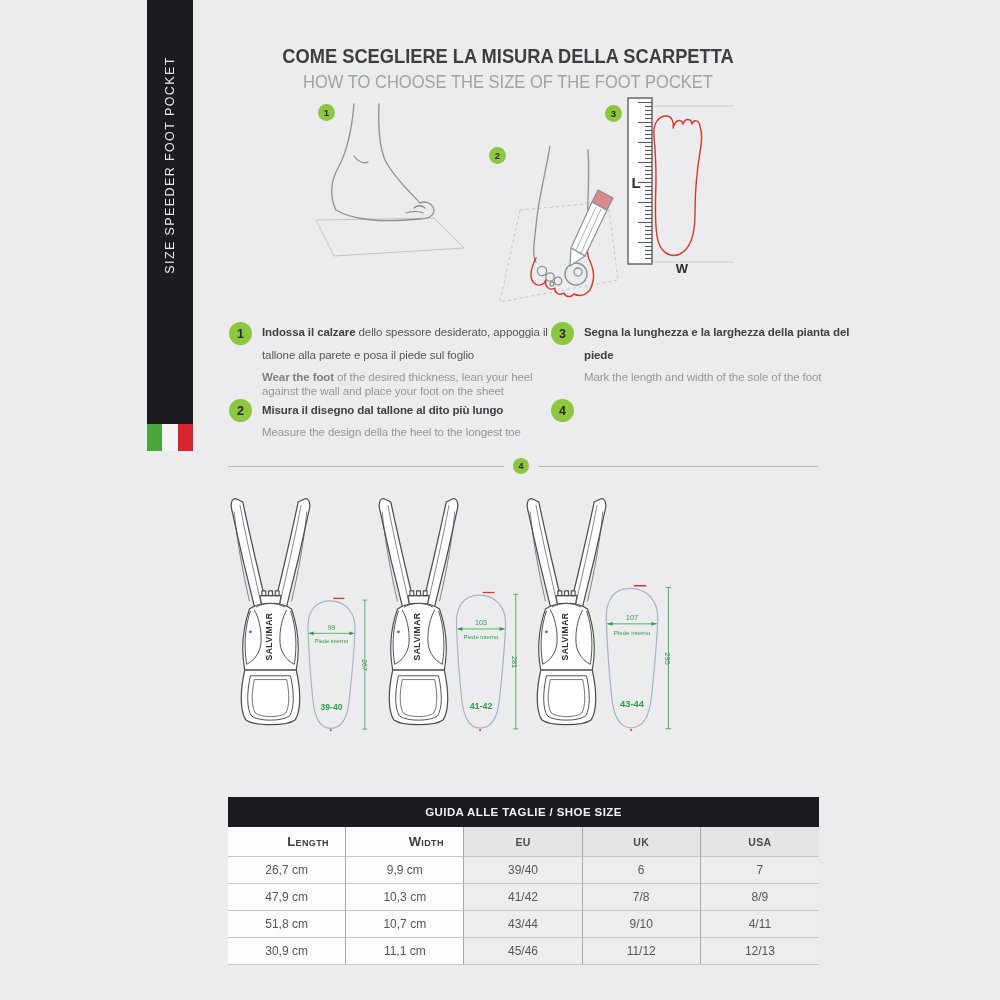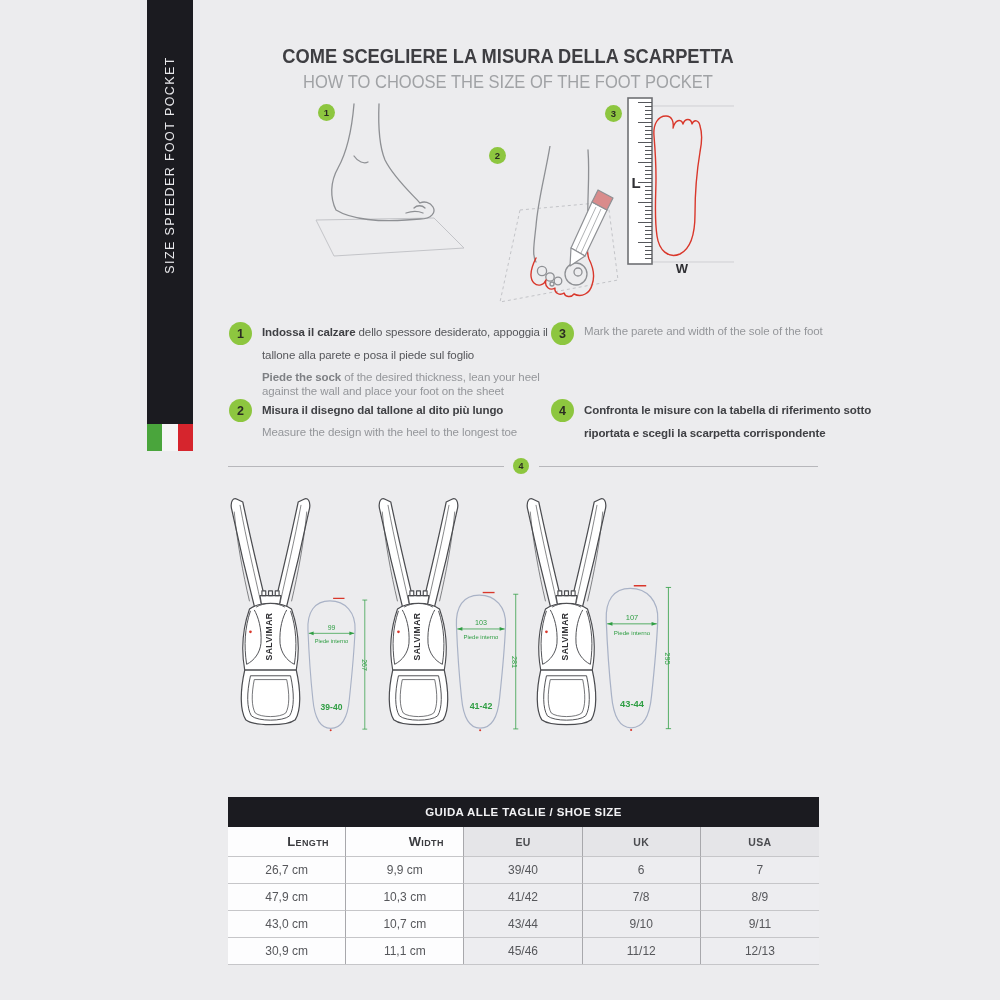--- a/index.html
+++ b/index.html
@@ -167,37 +167,37 @@
     <line x1="26.5" y1="12" x2="26.5" y2="172" stroke="#55565a" stroke-width="7" stroke-dasharray="1 3"></line>
     <line x1="23" y1="12" x2="23" y2="172" stroke="#55565a" stroke-width="14" stroke-dasharray="1 19"></line>
     <text x="14" y="98" text-anchor="middle" font-size="15" font-weight="700" fill="#2f2f33" font-family="Liberation Sans, sans-serif">L</text>
     <path class="redline" stroke-width="1.5" d="M32 46 C31 34 36 26 44 26 C50 26 52 32 51 38 C53 30 59 28 61 34 C63 28 69 28 70 34 C72 29 77 30 78 36 C80 42 80 52 78 62 C75 80 73 104 73 124 C73 142 70 158 58 164 C46 169 37 160 35 146 C32 126 34 106 34 88 C34 72 33 58 32 46 Z"></path>
     <text x="60" y="183" text-anchor="middle" font-size="13" font-weight="700" fill="#2f2f33" font-family="Liberation Sans, sans-serif">W</text>
   </svg>
 
   <div class="badge step" style="left:229px;top:322px;position:absolute">1</div>
   <div class="step-text" style="left:262px;top:321px">
     <div class="step-it"><b>Indossa il calzare</b><span> dello spessore desiderato, appoggia il tallone alla parete e posa il piede sul foglio</span></div>
-    <div class="step-en"><b>Piede the sock</b><span> of the desired thickness, lean your heel against the wall and place your foot on the sheet</span></div>
+    <div class="step-en"><b>Wear the foot</b><span> of the desired thickness, lean your heel against the wall and place your foot on the sheet</span></div>
   </div>
 
   <div class="badge step" style="left:229px;top:399px;position:absolute">2</div>
   <div class="step-text" style="left:262px;top:399px">
     <div class="step-it"><b>Misura il disegno dal tallone al dito più lungo</b><span></span></div>
-    <div class="step-en"><b></b><span>Measure the design with the heel to the longest toe</span></div>
+    <div class="step-en"><b></b><span>Measure the design della the heel to the longest toe</span></div>
   </div>
 
   <div class="badge step" style="left:551px;top:322px;position:absolute">3</div>
   <div class="step-text" style="left:584px;top:321px;width:278px">
-    <div class="step-en"><b></b><span>Mark the parete and width of the sole of the foot</span></div>
+    <div class="step-it"><b>Segna la lunghezza e la larghezza della pianta del piede</b><span></span></div>
+    <div class="step-en"><b></b><span>Mark the length and width of the sole of the foot</span></div>
   </div>
 
   <div class="badge step" style="left:551px;top:399px;position:absolute">4</div>
   <div class="step-text" style="left:584px;top:399px;width:290px">
-    <div class="step-it"><b>Confronta le misure con la tabella di riferimento sotto riportata e scegli la scarpetta corrispondente</b><span></span></div>
   </div>
 
   <div class="div-line" style="left:228px;width:276px"></div>
   <div class="div-line" style="left:539px;width:279px"></div>
   <div class="badge tiny" style="left:513px;top:458px;position:absolute">4</div>
 
   <div class="fin-unit" style="left:218px">
     <svg class="fin-svg" width="105" height="252" viewBox="0 0 110 250">
         <use href="#fin-sym"></use>
       </svg>
@@ -252,25 +252,25 @@
       <div class="cell data col-gray">39/40</div>
       <div class="cell data col-gray">6</div>
       <div class="cell data col-gray last">7</div>
 
       <div class="cell data col-white row-alt">47,9 cm</div>
       <div class="cell data col-white row-alt">10,3 cm</div>
       <div class="cell data col-gray row-alt">41/42</div>
       <div class="cell data col-gray row-alt">7/8</div>
       <div class="cell data col-gray row-alt last">8/9</div>
 
-      <div class="cell data col-white">43,0 cm</div>
+      <div class="cell data col-white">51,8 cm</div>
       <div class="cell data col-white">10,7 cm</div>
       <div class="cell data col-gray">43/44</div>
       <div class="cell data col-gray">9/10</div>
-      <div class="cell data col-gray last">9/11</div>
+      <div class="cell data col-gray last">4/11</div>
 
       <div class="cell data col-white row-alt">30,9 cm</div>
       <div class="cell data col-white row-alt">11,1 cm</div>
       <div class="cell data col-gray row-alt">45/46</div>
       <div class="cell data col-gray row-alt">11/12</div>
       <div class="cell data col-gray row-alt last">12/13</div>
     </div>
   </div>
 
 </div>

